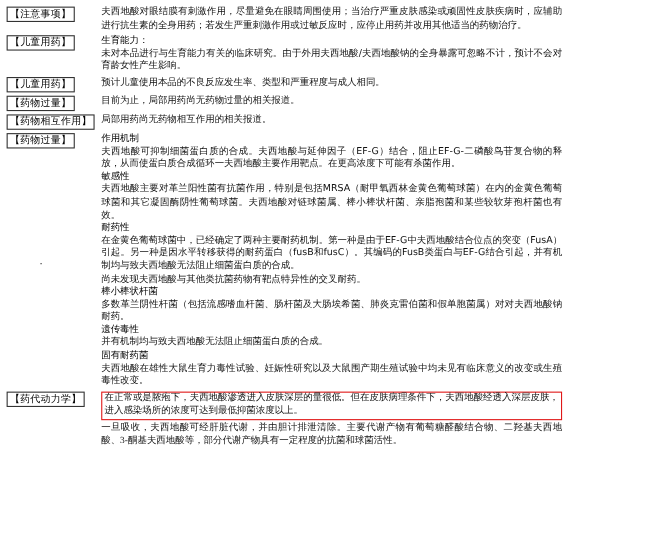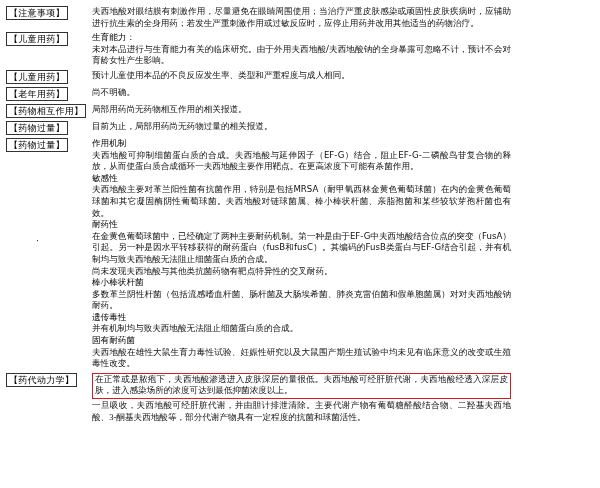--- a/index.html
+++ b/index.html
@@ -123,44 +123,36 @@
 
       <tr>
         <td class="label">
           <span class="lbl-box">【儿童用药】</span>
         </td>
         <td class="body">
           <p class="para">预计儿童使用本品的不良反应发生率、类型和严重程度与成人相同。</p>
         </td>
       </tr>
 
+
       <tr>
         <td class="label">
-          <span class="lbl-box">【老年用药】</span>
+          <span class="lbl-box">【药物过量】</span>
         </td>
         <td class="body">
-          <p class="para">尚不明确。</p>
+          <p class="para">目前为止，局部用药尚无药物过量的相关报道。</p>
         </td>
       </tr>
 
       <tr>
         <td class="label">
           <span class="lbl-box">【药物相互作用】</span>
         </td>
         <td class="body">
           <p class="para">局部用药尚无药物相互作用的相关报道。</p>
-        </td>
-      </tr>
-
-      <tr>
-        <td class="label">
-          <span class="lbl-box">【药物过量】</span>
-        </td>
-        <td class="body">
-          <p class="para">目前为止，局部用药尚无药物过量的相关报道。</p>
         </td>
       </tr>
 
       <tr>
         <td class="label">
           <span class="lbl-box">【药物过量】</span>
         </td>
         <td class="body">
           <p class="sub-head">作用机制</p>
           <p class="sub">夫西地酸可抑制细菌蛋白质的合成。夫西地酸与延伸因子（EF-G）结合，阻止EF-G-二磷酸鸟苷复合物的释放，从而使蛋白质合成循环一夫西地酸主要作用靶点。在更高浓度下可能有杀菌作用。</p>
@@ -177,21 +169,21 @@
           <p class="sub">夫西地酸在雄性大鼠生育力毒性试验、妊娠性研究以及大鼠围产期生殖试验中均未见有临床意义的改变或生殖毒性改变。</p>
         </td>
       </tr>
 
       <tr>
         <td class="label">
           <span class="lbl-box">【药代动力学】</span>
         </td>
         <td class="body">
           <div class="highlight-box">
-            <p class="hl-text">在正常或是脓疱下，夫西地酸渗透进入皮肤深层的量很低。夫西地酸可经肝脏代谢，夫西地酸经透入深层皮肤，进入感染场所的浓度可达到最低抑菌浓度以上。</p>
+            <p class="hl-text">在正常或是脓疱下，夫西地酸渗透进入皮肤深层的量很低。但在皮肤病理条件下，夫西地酸经透入深层皮肤，进入感染场所的浓度可达到最低抑菌浓度以上。</p>
           </div>
           <p class="sub pk-tail">一旦吸收，夫西地酸可经肝脏代谢，并由胆计排泄清除。主要代谢产物有葡萄糖醛酸结合物、二羟基夫西地酸、3-酮基夫西地酸等，部分代谢产物具有一定程度的抗菌和球菌活性。</p>
         </td>
       </tr>
 
     </tbody>
   </table>
 
   <div class="dot-col">·</div>
 

